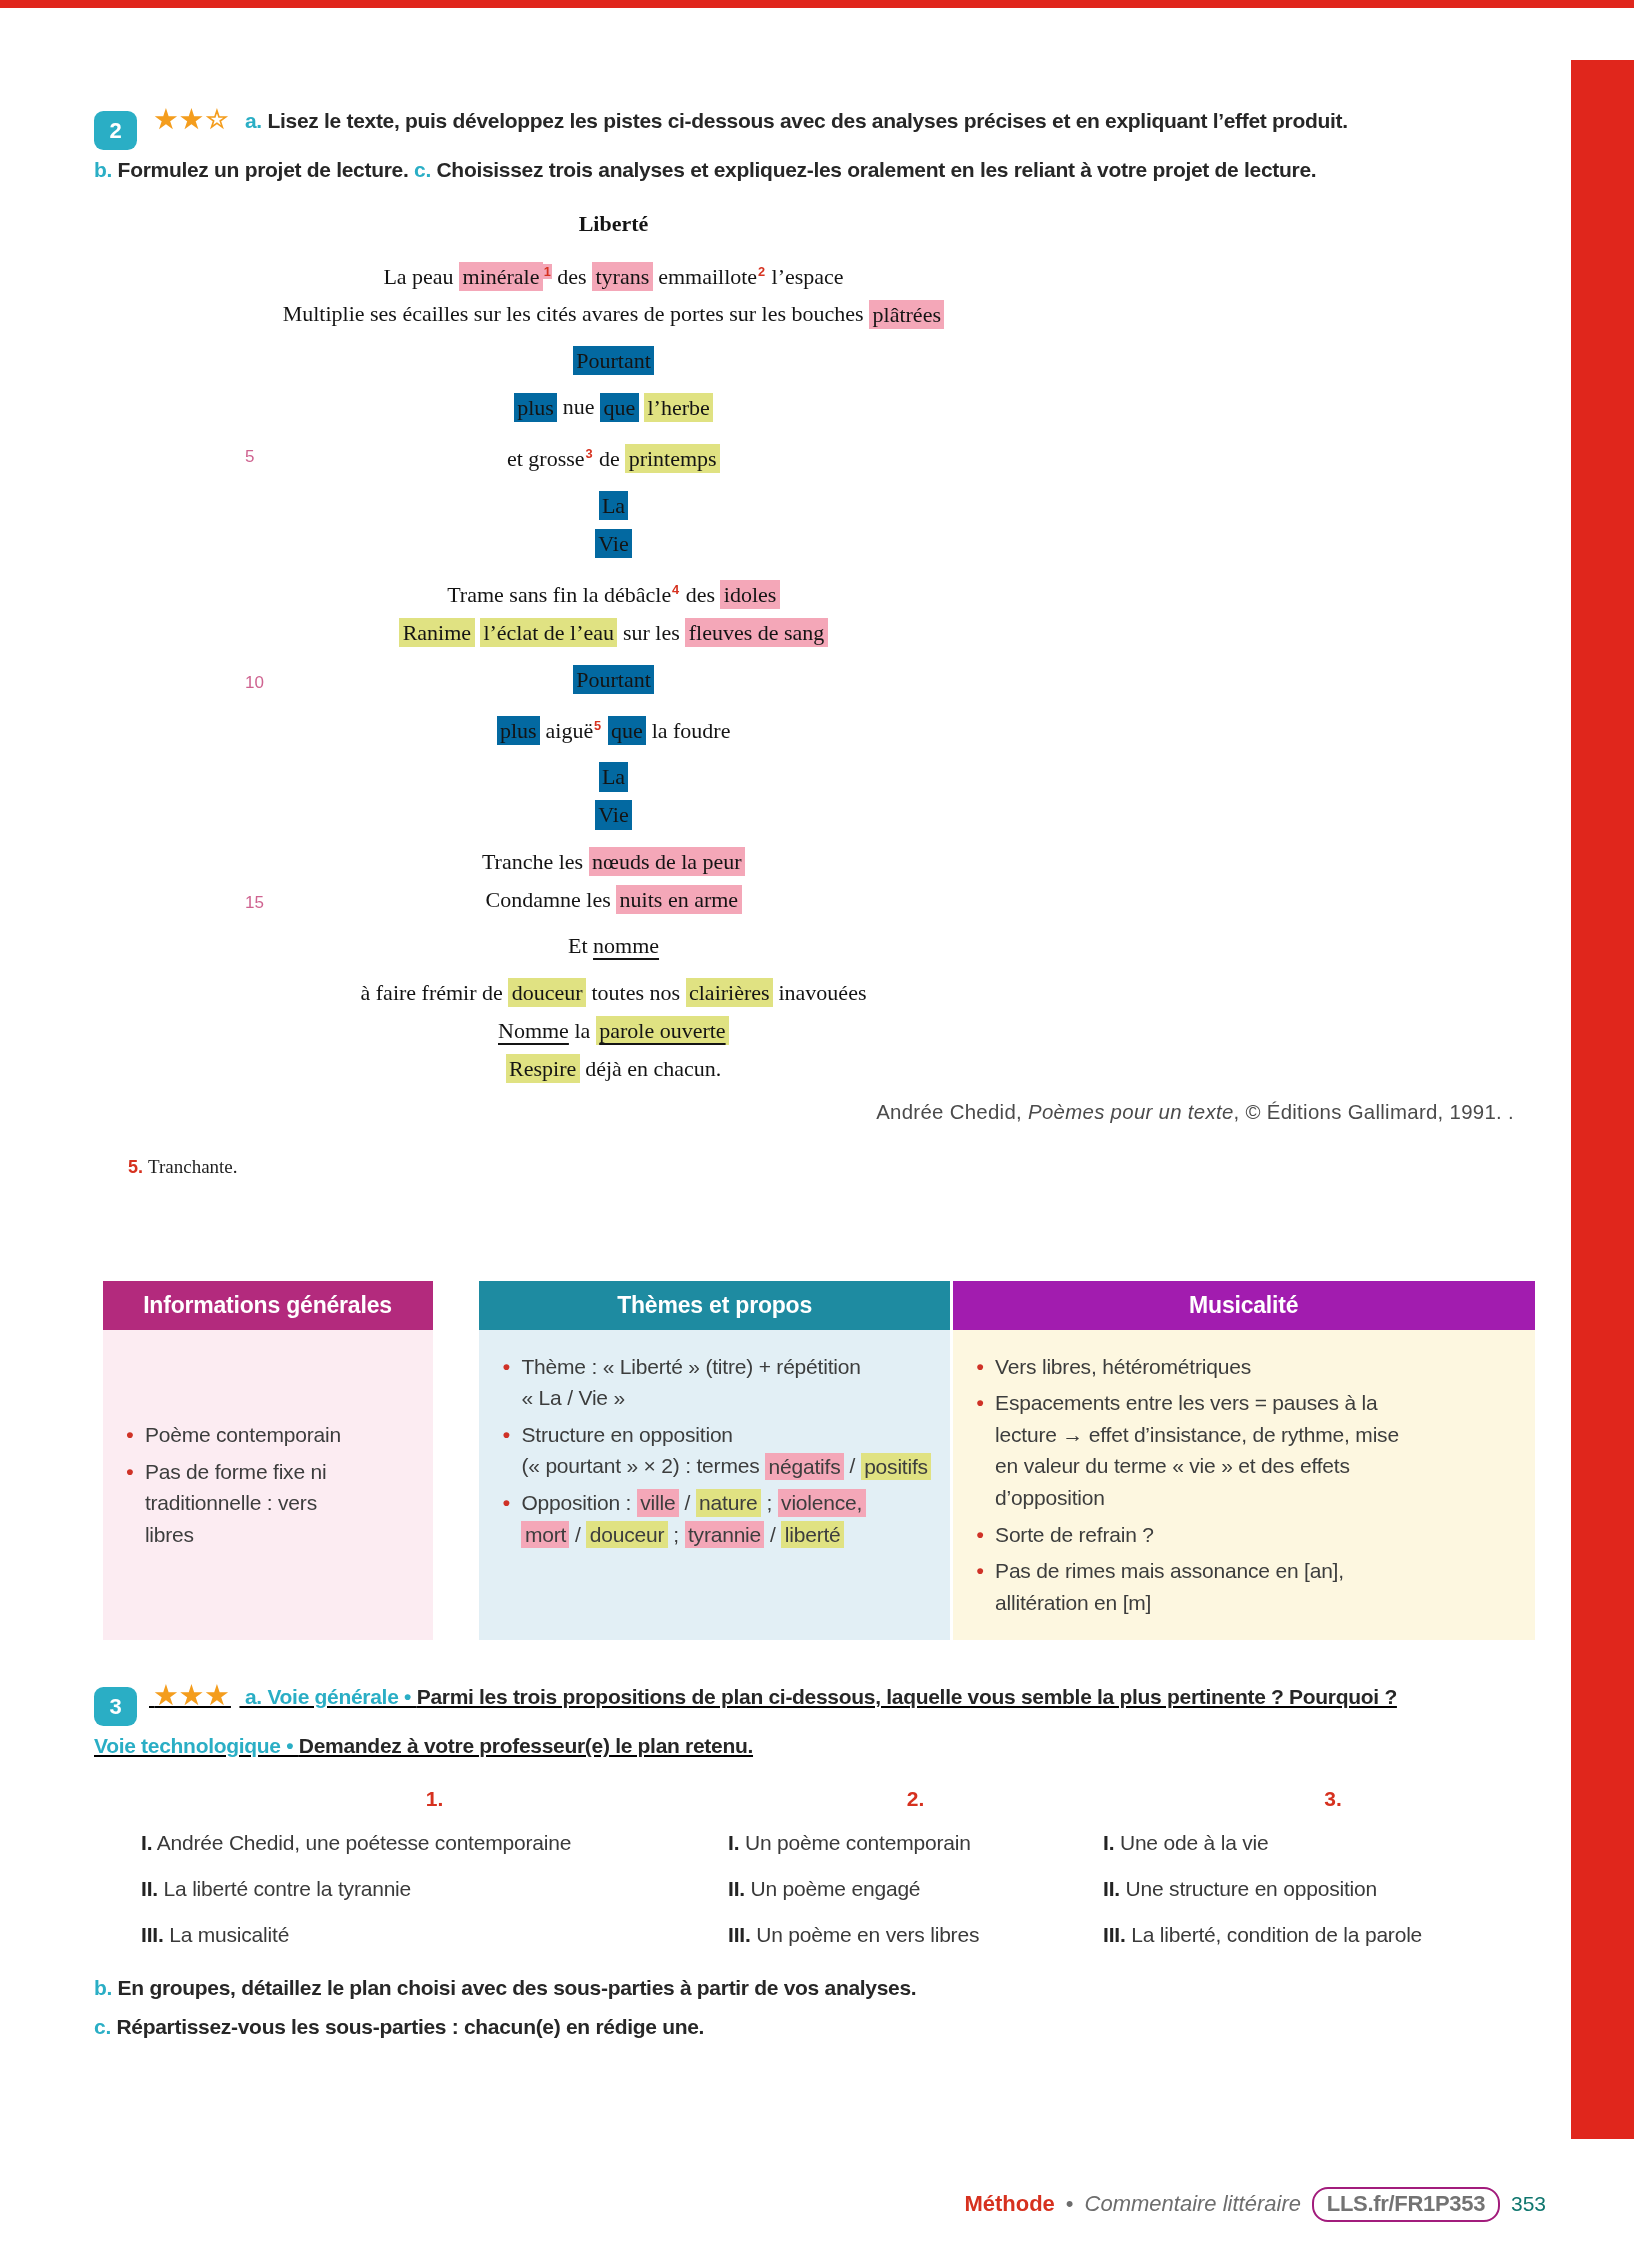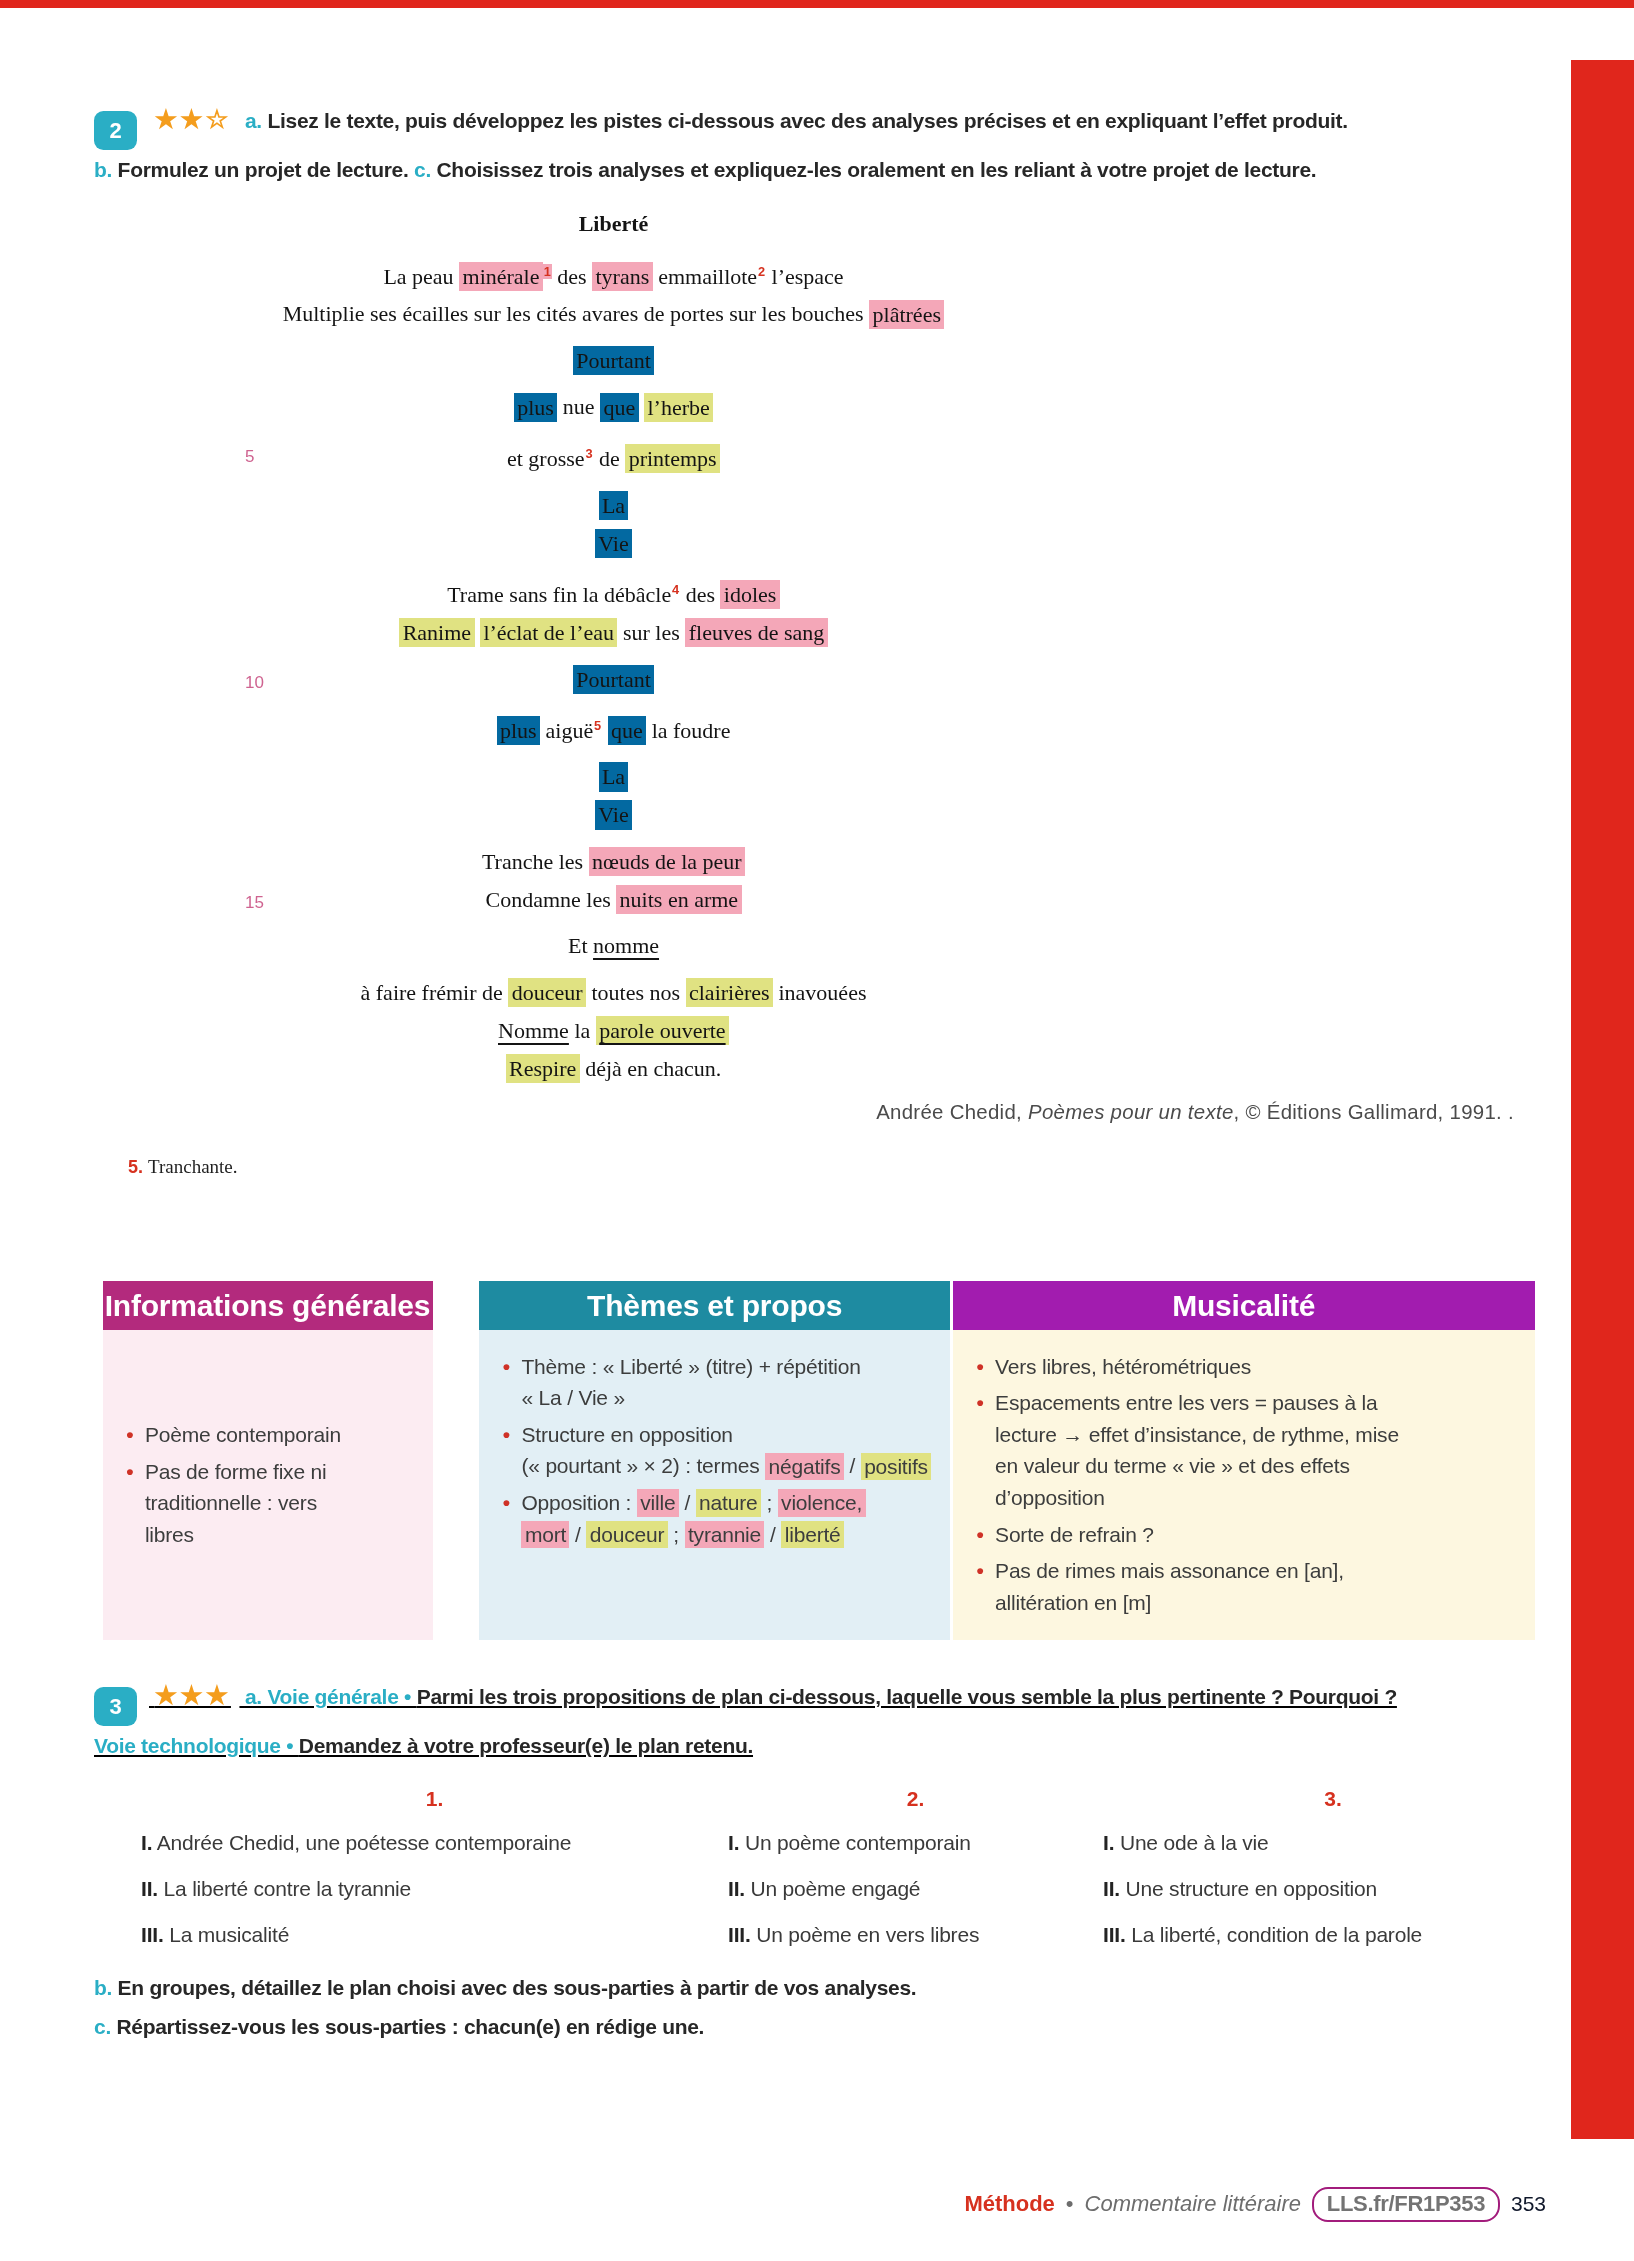--- a/index.html
+++ b/index.html
@@ -38,21 +38,21 @@
   .footnotes { margin:29px 0 0 34px; font-family:"Liberation Serif",serif; font-size:19px;
     color:#1f1f1f; line-height:28px; }
   .fnnum { color:#d6311f; font-weight:bold; font-family:"Liberation Sans",sans-serif; font-size:18px; }
 
   
   .analysis-table { display:flex; margin:100px 0 0 8.5px; }
   .t-col { display:flex; flex-direction:column; }
   .t-col + .t-col { margin-left:2.6px; }
   .t-col.c1 { width:330px; } .t-col.c2 { width:515px;padding-left:44px; } .t-col.c3 { width:582px; }
   .t-head { height:49px; display:flex; align-items:center; justify-content:center;
-    color:#fff; font-size:30px; font-weight:bold; letter-spacing:-0.2px; }
+    color:#fff; font-size:23px; font-weight:bold; letter-spacing:-0.2px; }
   .c1 .t-head { background:#b32a7d; } .c2 .t-head { background:#1e8ba1; } .c3 .t-head { background:#a21caf; }
   .t-body { flex:1; padding:20.4px 15.3px 17px 22px; font-size:21px; line-height:31.5px;
     color:#3c3d3d; min-height:289px; letter-spacing:-0.2px; }
   .c1 .t-body { background:#fcecf2; } .c2 .t-body { background:#e2eff5; } .c3 .t-body { background:#fdf7e0; }
   .t-body.center { display:flex; flex-direction:column; justify-content:center; }
   .bullet { position:relative; padding-left:20.4px; white-space:pre-wrap; margin-bottom:5.1px; }
   .bullet::before { content:"\2022"; position:absolute; left:1.7px; top:0; color:#cf3227; font-weight:bold; }
 
   
   .ex3 { margin-top:36px;text-decoration:underline; }
@@ -63,21 +63,21 @@
   .bc { margin-top:0; }
 
   
   .page-footer { position:absolute; right:89px; bottom:39px; display:flex; align-items:center;
     gap:11px; font-size:22px; }
   .f-method { color:#d6311f; font-weight:bold; }
   .f-sep { color:#6d6d6d; }
   .f-section { color:#6d6d6d; font-style:italic; }
   .f-code { color:#737373; font-weight:bold; border:2.6px solid #a21c7c; border-radius:16px;
     padding:1.7px 12.8px 3.4px; letter-spacing:-0.3px; }
-  .f-page { color:#0f172a; font-size:21px; }
+  .f-page { color:#0f766e; font-size:21px; }
 </style>
 </head>
 <body>
 
 <div class="top-strip"></div>
 <div class="side-bar"></div>
 
 <main>
 
   <section>

